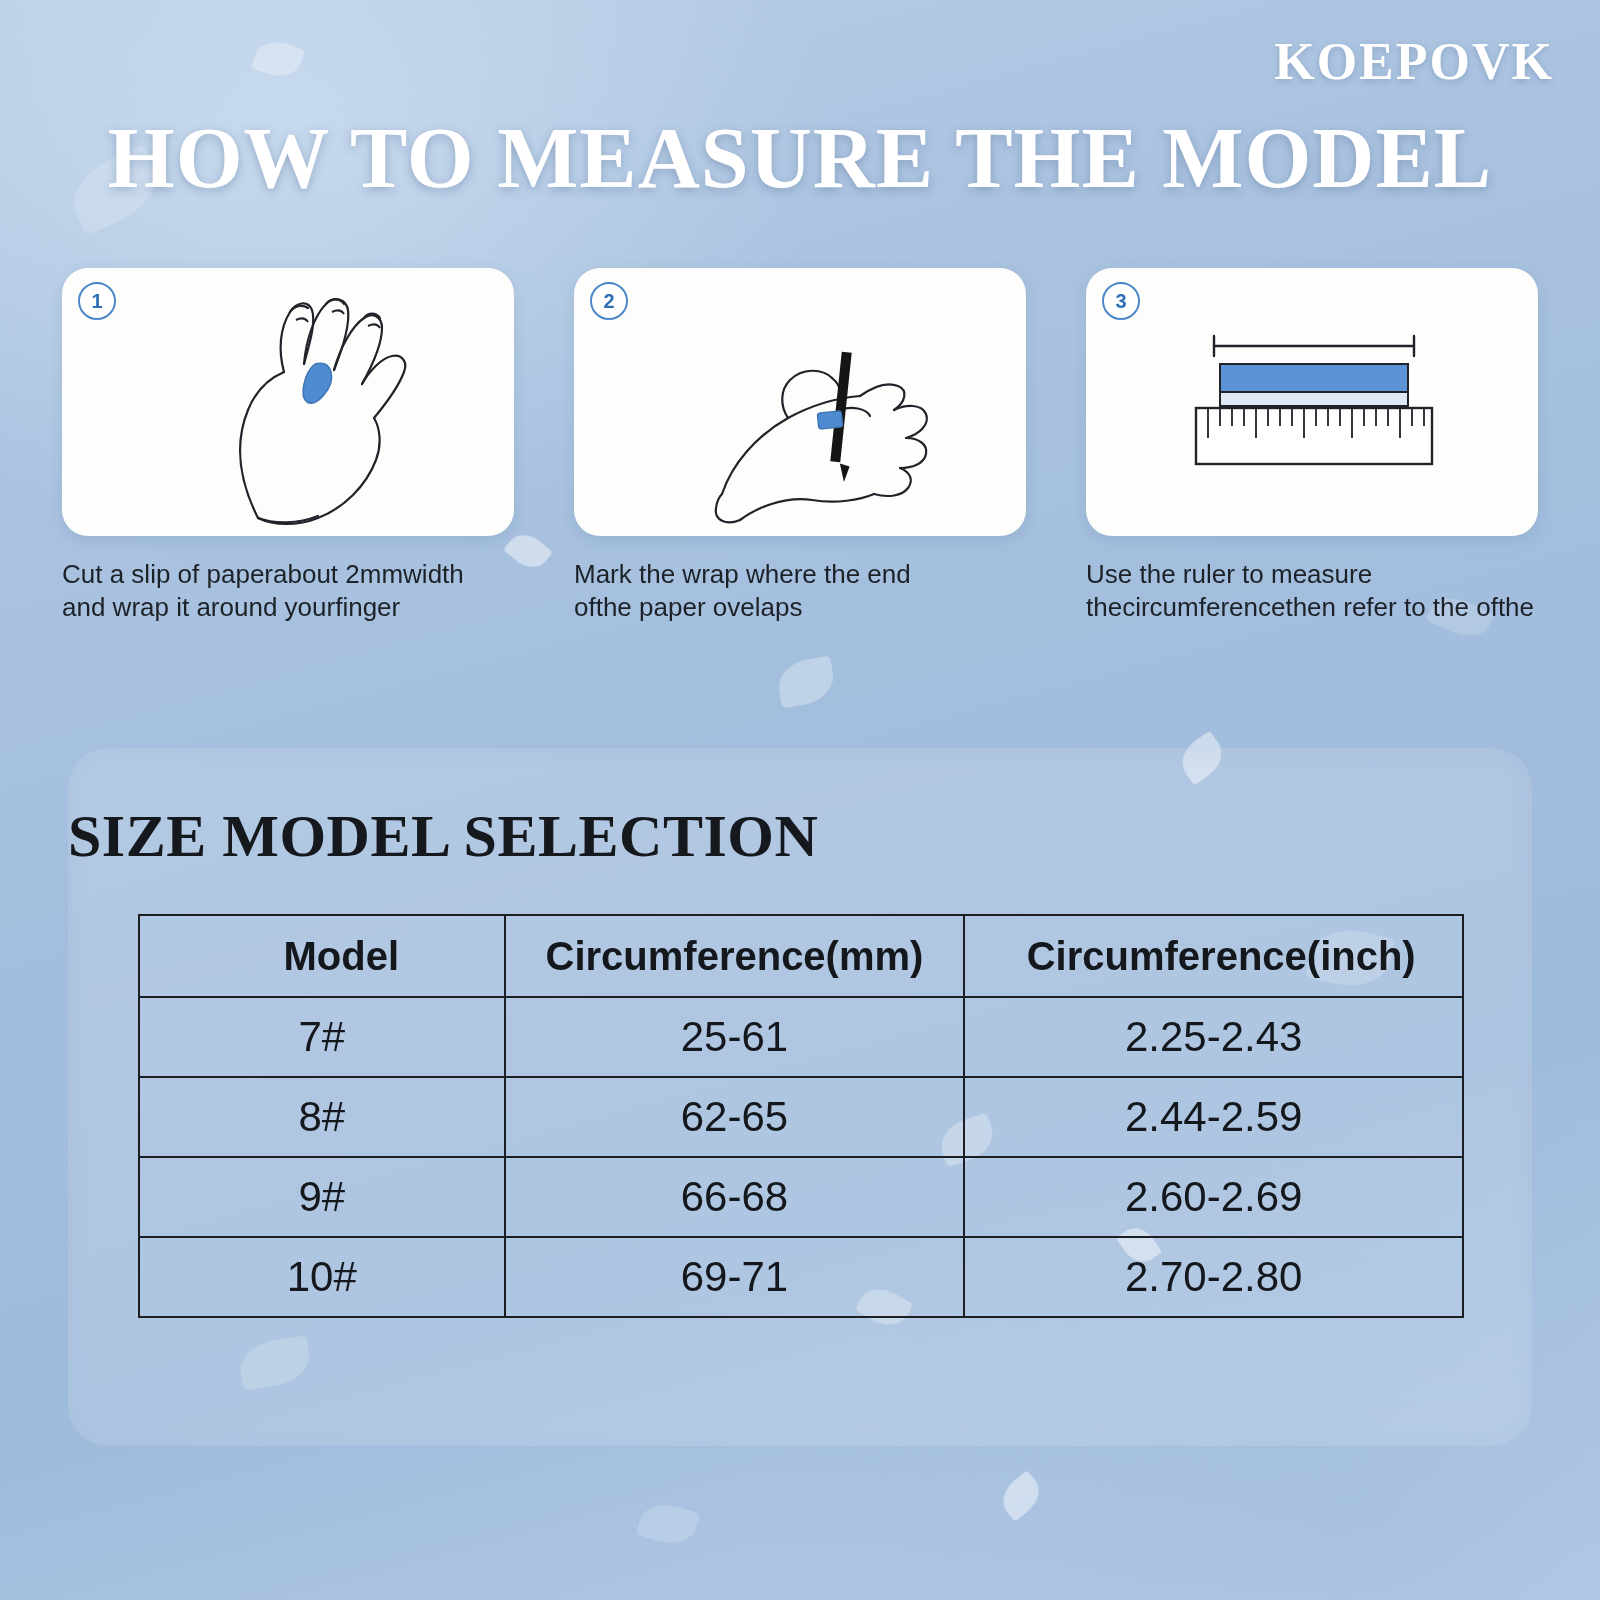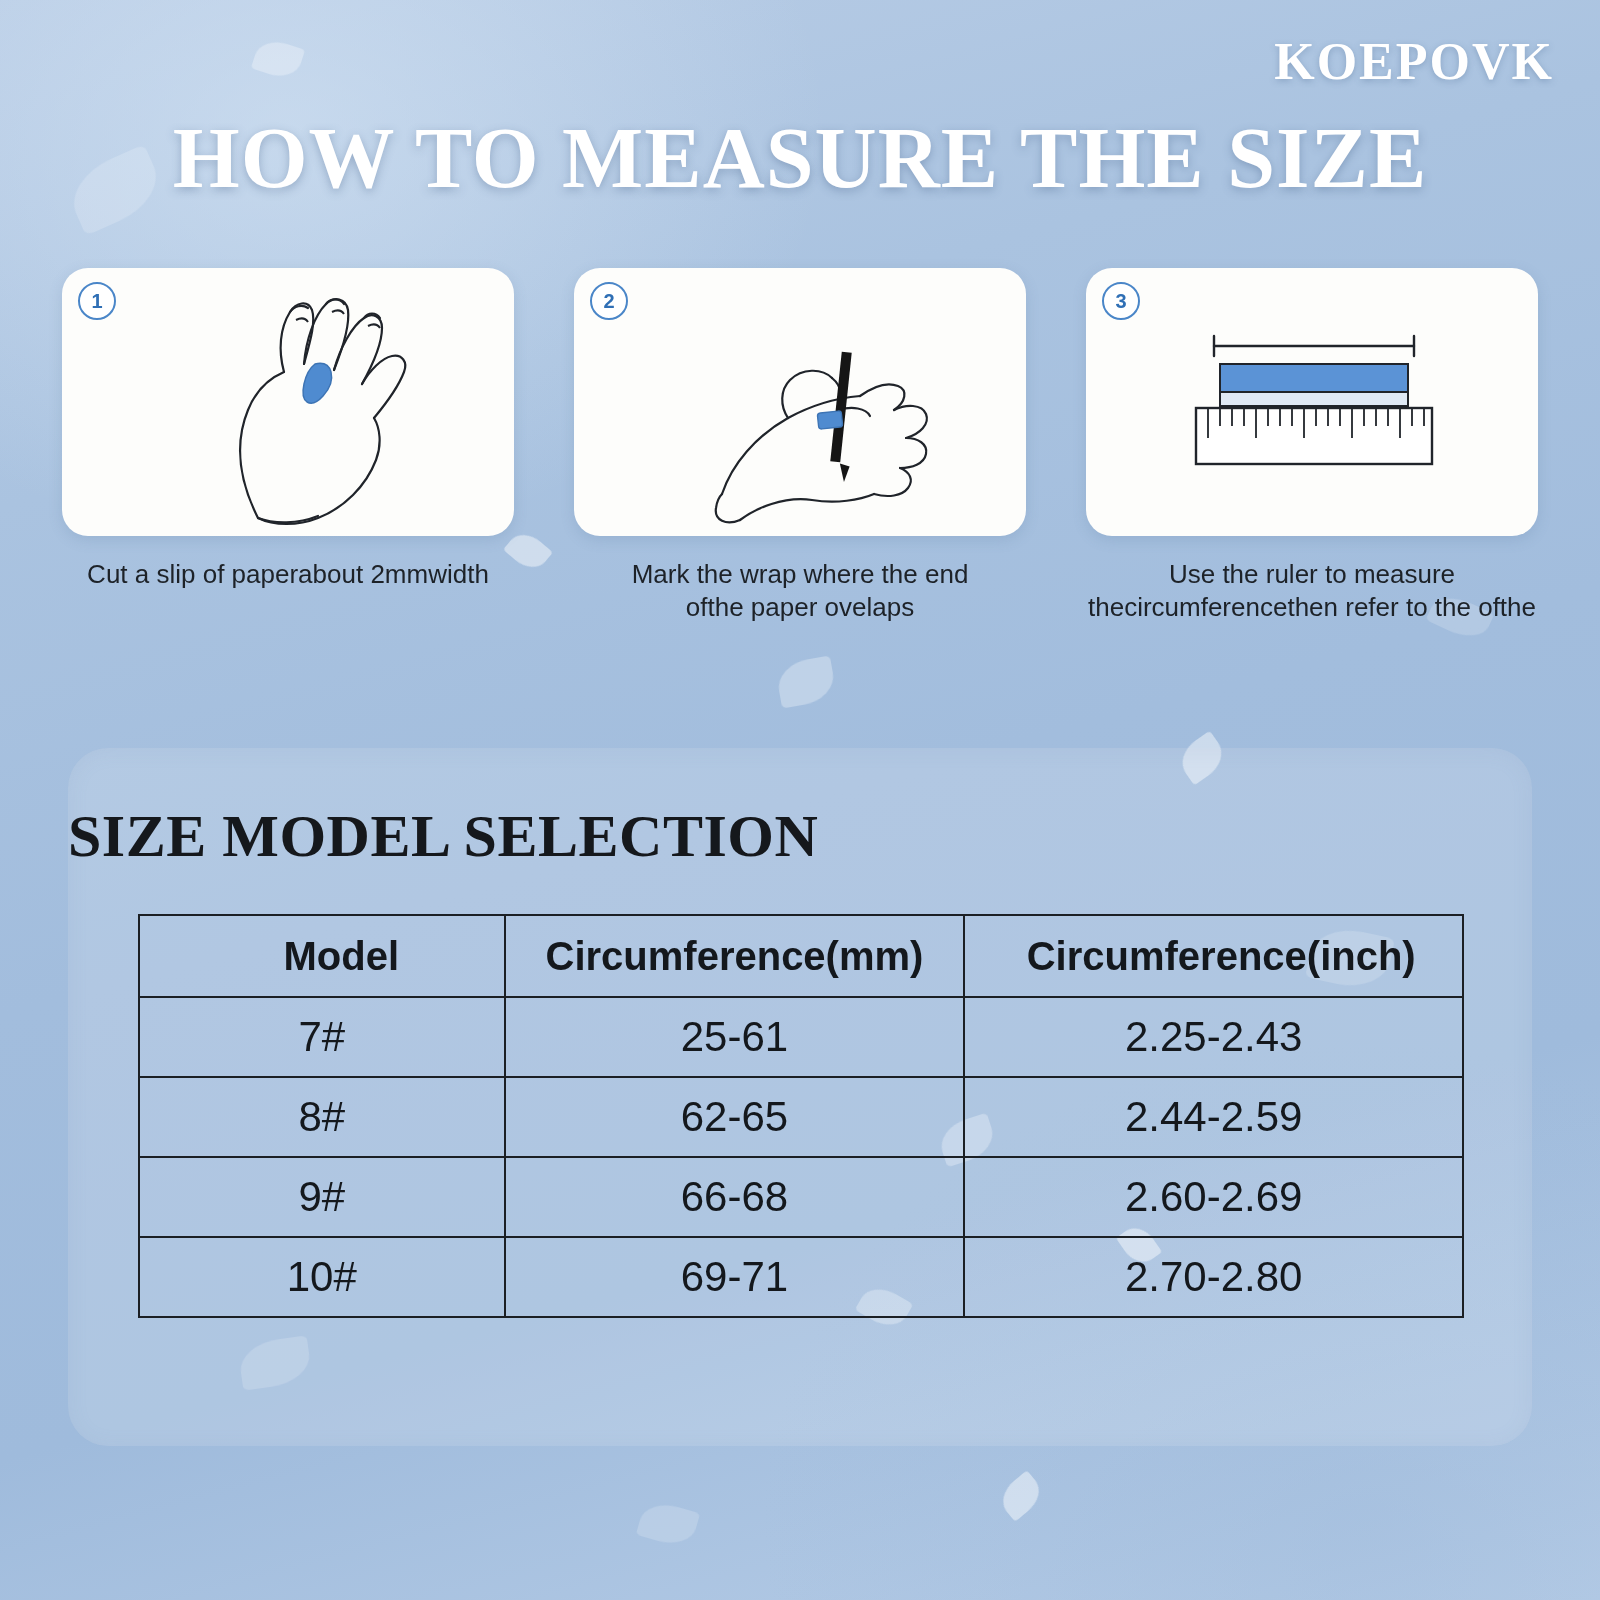--- a/index.html
+++ b/index.html
@@ -93,21 +93,20 @@
     align-items: center;
     justify-content: center;
     background: #ffffff;
   }
   .art {
     position: absolute;
     inset: 0;
   }
   .caption {
     margin-top: 22px;
-    text-align: center;
     font-size: 26px;
     line-height: 1.28;
     color: #1d2228;
   }
 
   .panel {
     position: absolute;
     left: 68px;
     top: 748px;
     width: 1464px;
@@ -167,21 +166,21 @@
   <div class="petal c" style="left:1180px; top:740px; width:44px; height:36px; transform:rotate(-35deg);"></div>
   <div class="petal b" style="left:1310px; top:930px; width:80px; height:56px; transform:rotate(12deg);"></div>
   <div class="petal" style="left:940px; top:1120px; width:54px; height:40px; transform:rotate(-18deg);"></div>
   <div class="petal c" style="left:1120px; top:1230px; width:38px; height:30px; transform:rotate(55deg);"></div>
   <div class="petal b" style="left:240px; top:1340px; width:70px; height:46px; transform:rotate(-8deg);"></div>
   <div class="petal" style="left:860px; top:1290px; width:48px; height:34px; transform:rotate(30deg);"></div>
   <div class="petal c" style="left:1000px; top:1480px; width:42px; height:32px; transform:rotate(-40deg);"></div>
   <div class="petal b" style="left:640px; top:1505px; width:56px; height:38px; transform:rotate(16deg);"></div>
 
   <div class="brand">KOEPOVK</div>
-  <div class="headline">HOW TO MEASURE THE SIZE</div>
+  <div class="headline">HOW TO MEASURE THE MODEL</div>
 
   <div class="steps">
 
     <div class="step">
       <div class="card">
         <div class="badge">1</div>
         <div class="art">
           <svg viewBox="0 0 452 268" width="452" height="268">
             <g fill="none" stroke="#20242a" stroke-width="2.2" stroke-linecap="round" stroke-linejoin="round">
               <path d="M196 250 C178 214 172 176 186 142 C194 122 208 110 222 104"></path>
@@ -200,20 +199,21 @@
               <path d="M270 44 q8 -4 12 2"></path>
               <path d="M306 58 q8 -4 12 2"></path>
             </g>
 
             <path d="M253 96 q13 -3 16 8 q3 12 -8 24 q-9 10 -16 6 q-6 -4 -3 -18 q3 -14 11 -20 z" fill="#4f8bd0" stroke="#3d74b4" stroke-width="1.5"></path>
           </svg>
         </div>
       </div>
       <div class="caption">
         <div>Cut a slip of paperabout 2mmwidth</div>
+        <div>and wrap it around yourfinger</div>
       </div>
     </div>
 
     <div class="step">
       <div class="card">
         <div class="badge">2</div>
         <div class="art">
           <svg viewBox="0 0 452 268" width="452" height="268">
             <g fill="none" stroke="#20242a" stroke-width="2.2" stroke-linecap="round" stroke-linejoin="round">
 

